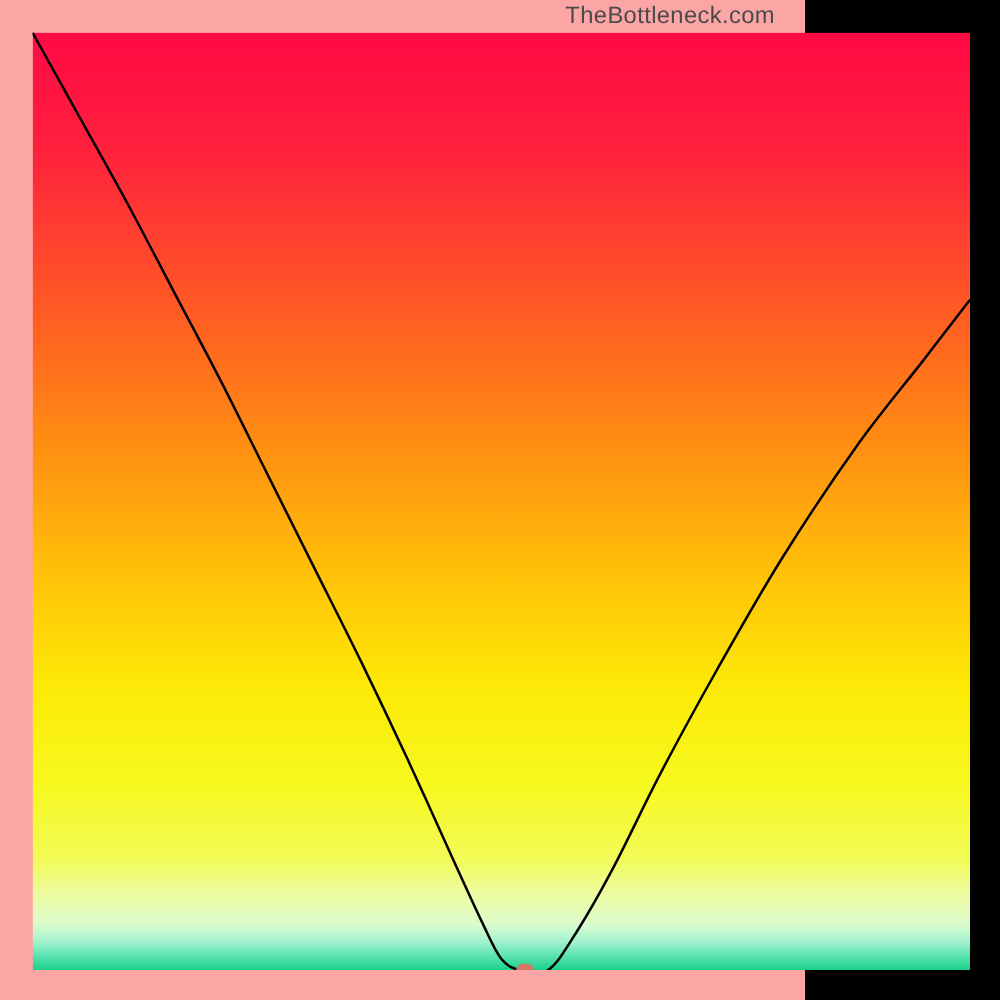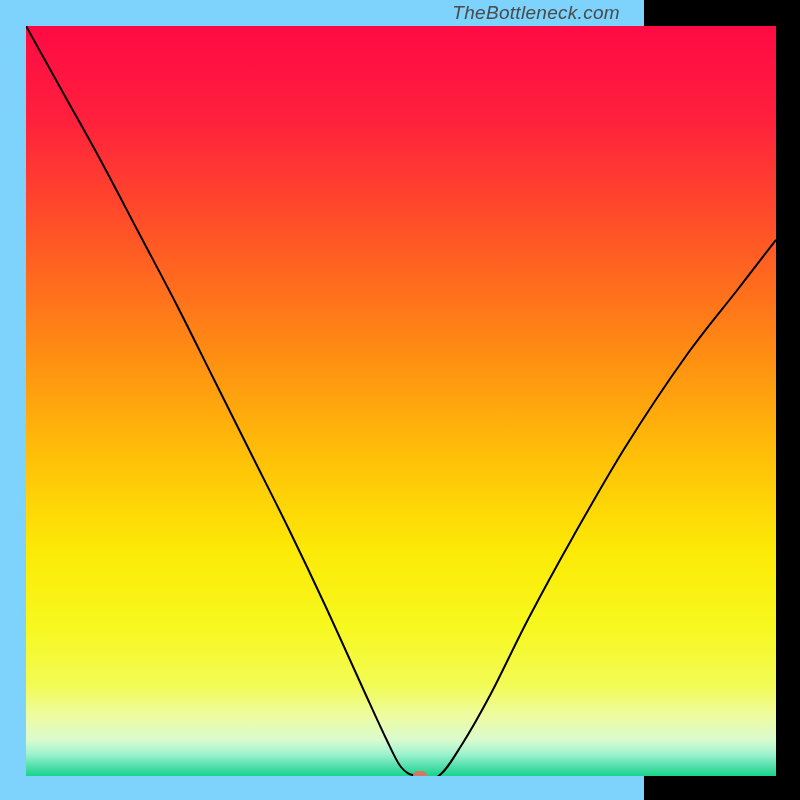--- a/index.html
+++ b/index.html
@@ -7,22 +7,21 @@
     padding: 0;
     width: 800px;
     height: 800px;
     background: #000000;
     overflow: hidden;
   }
   .frame {
     position: relative;
     width: 644px;
     height: 800px;
-    background: #7dd3fc;
-    font-style: italic;
+    background: #fca5a5;
   }
   .plot-area {
     position: absolute;
     left: 26px;
     top: 26px;
     width: 750px;
     height: 750px;
     overflow: hidden;
   }
   .gradient-bg {

